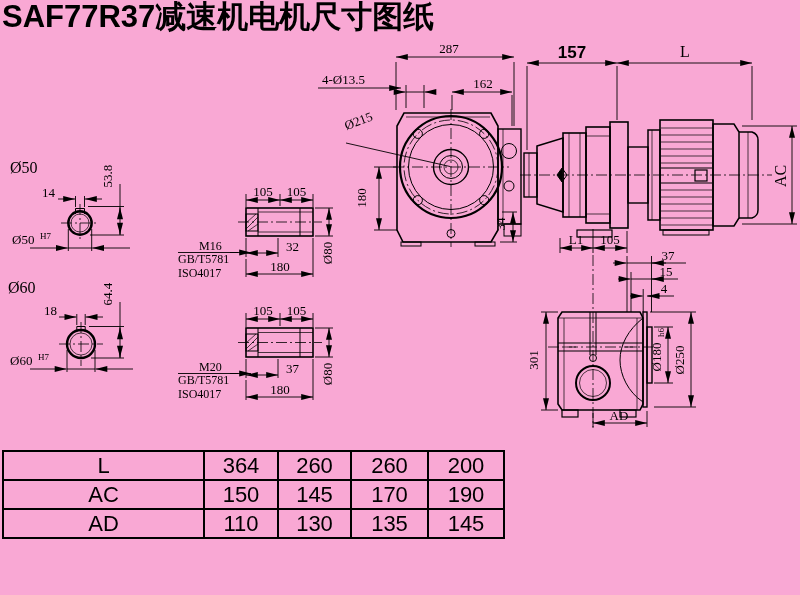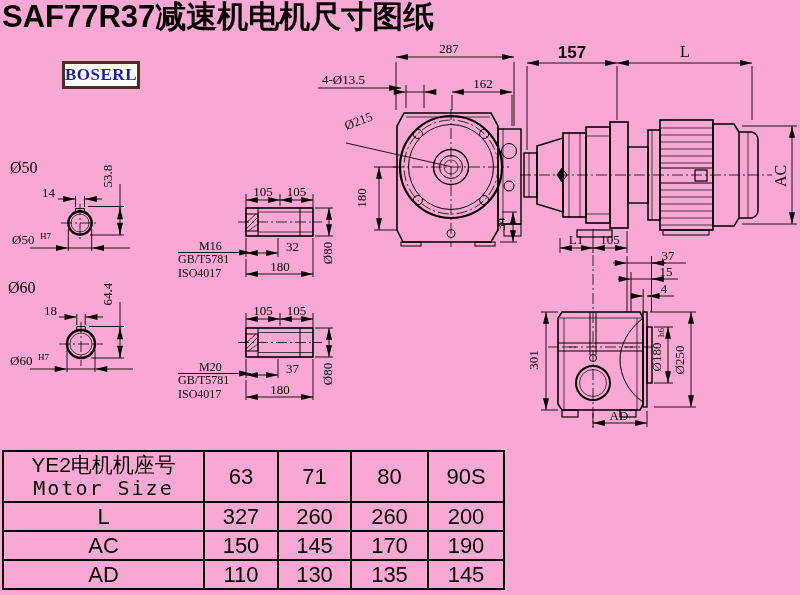--- a/index.html
+++ b/index.html
@@ -29,23 +29,20 @@
   .hcn{font-size:21px;font-weight:normal;line-height:24px;}
   .hen{font-size:20px;font-weight:normal;letter-spacing:2px;line-height:23px;font-family:"DejaVu Sans Mono",monospace;}
   .szc{font-size:22px;font-weight:normal;}
 </style>
 </head>
 <body>
 
 <div id="stage">
 
   <div id="title">SAF77R37减速机电机尺寸图纸</div>
-  <div id="logo">
-    <span>BOSERL</span>
-  </div>
 
   <svg width="800" height="448" viewBox="0 0 800 448">
     <defs>
       <marker id="arw" markerWidth="13" markerHeight="8" refX="12.3" refY="4" orient="auto-start-reverse" markerUnits="userSpaceOnUse">
         <path d="M0.5,1 L12.3,4 L0.5,7 Z" fill="#000"></path>
       </marker>
     </defs>
 
     <g>
       <text x="10" y="173" class="big">Ø50</text>
@@ -383,32 +380,22 @@
   <table id="dim-table">
     <colgroup>
       <col style="width:201px">
         <col style="width:74px">
         <col style="width:73px">
         <col style="width:77px">
         <col style="width:76px">
     </colgroup>
     <tbody>
       <tr>
-        <th class="hdr">
-          <div class="hcn">YE2电机机座号</div>
-          <div class="hen">Motor Size</div>
-        </th>
-        <th class="hdr szc">63</th>
-        <th class="hdr szc">71</th>
-        <th class="hdr szc">80</th>
-        <th class="hdr szc">90S</th>
-      </tr>
-      <tr>
         <td>L</td>
-        <td>327</td>
+        <td>364</td>
         <td>260</td>
         <td>260</td>
         <td>200</td>
       </tr>
       <tr>
         <td>AC</td>
         <td>150</td>
         <td>145</td>
         <td>170</td>
         <td>190</td>

